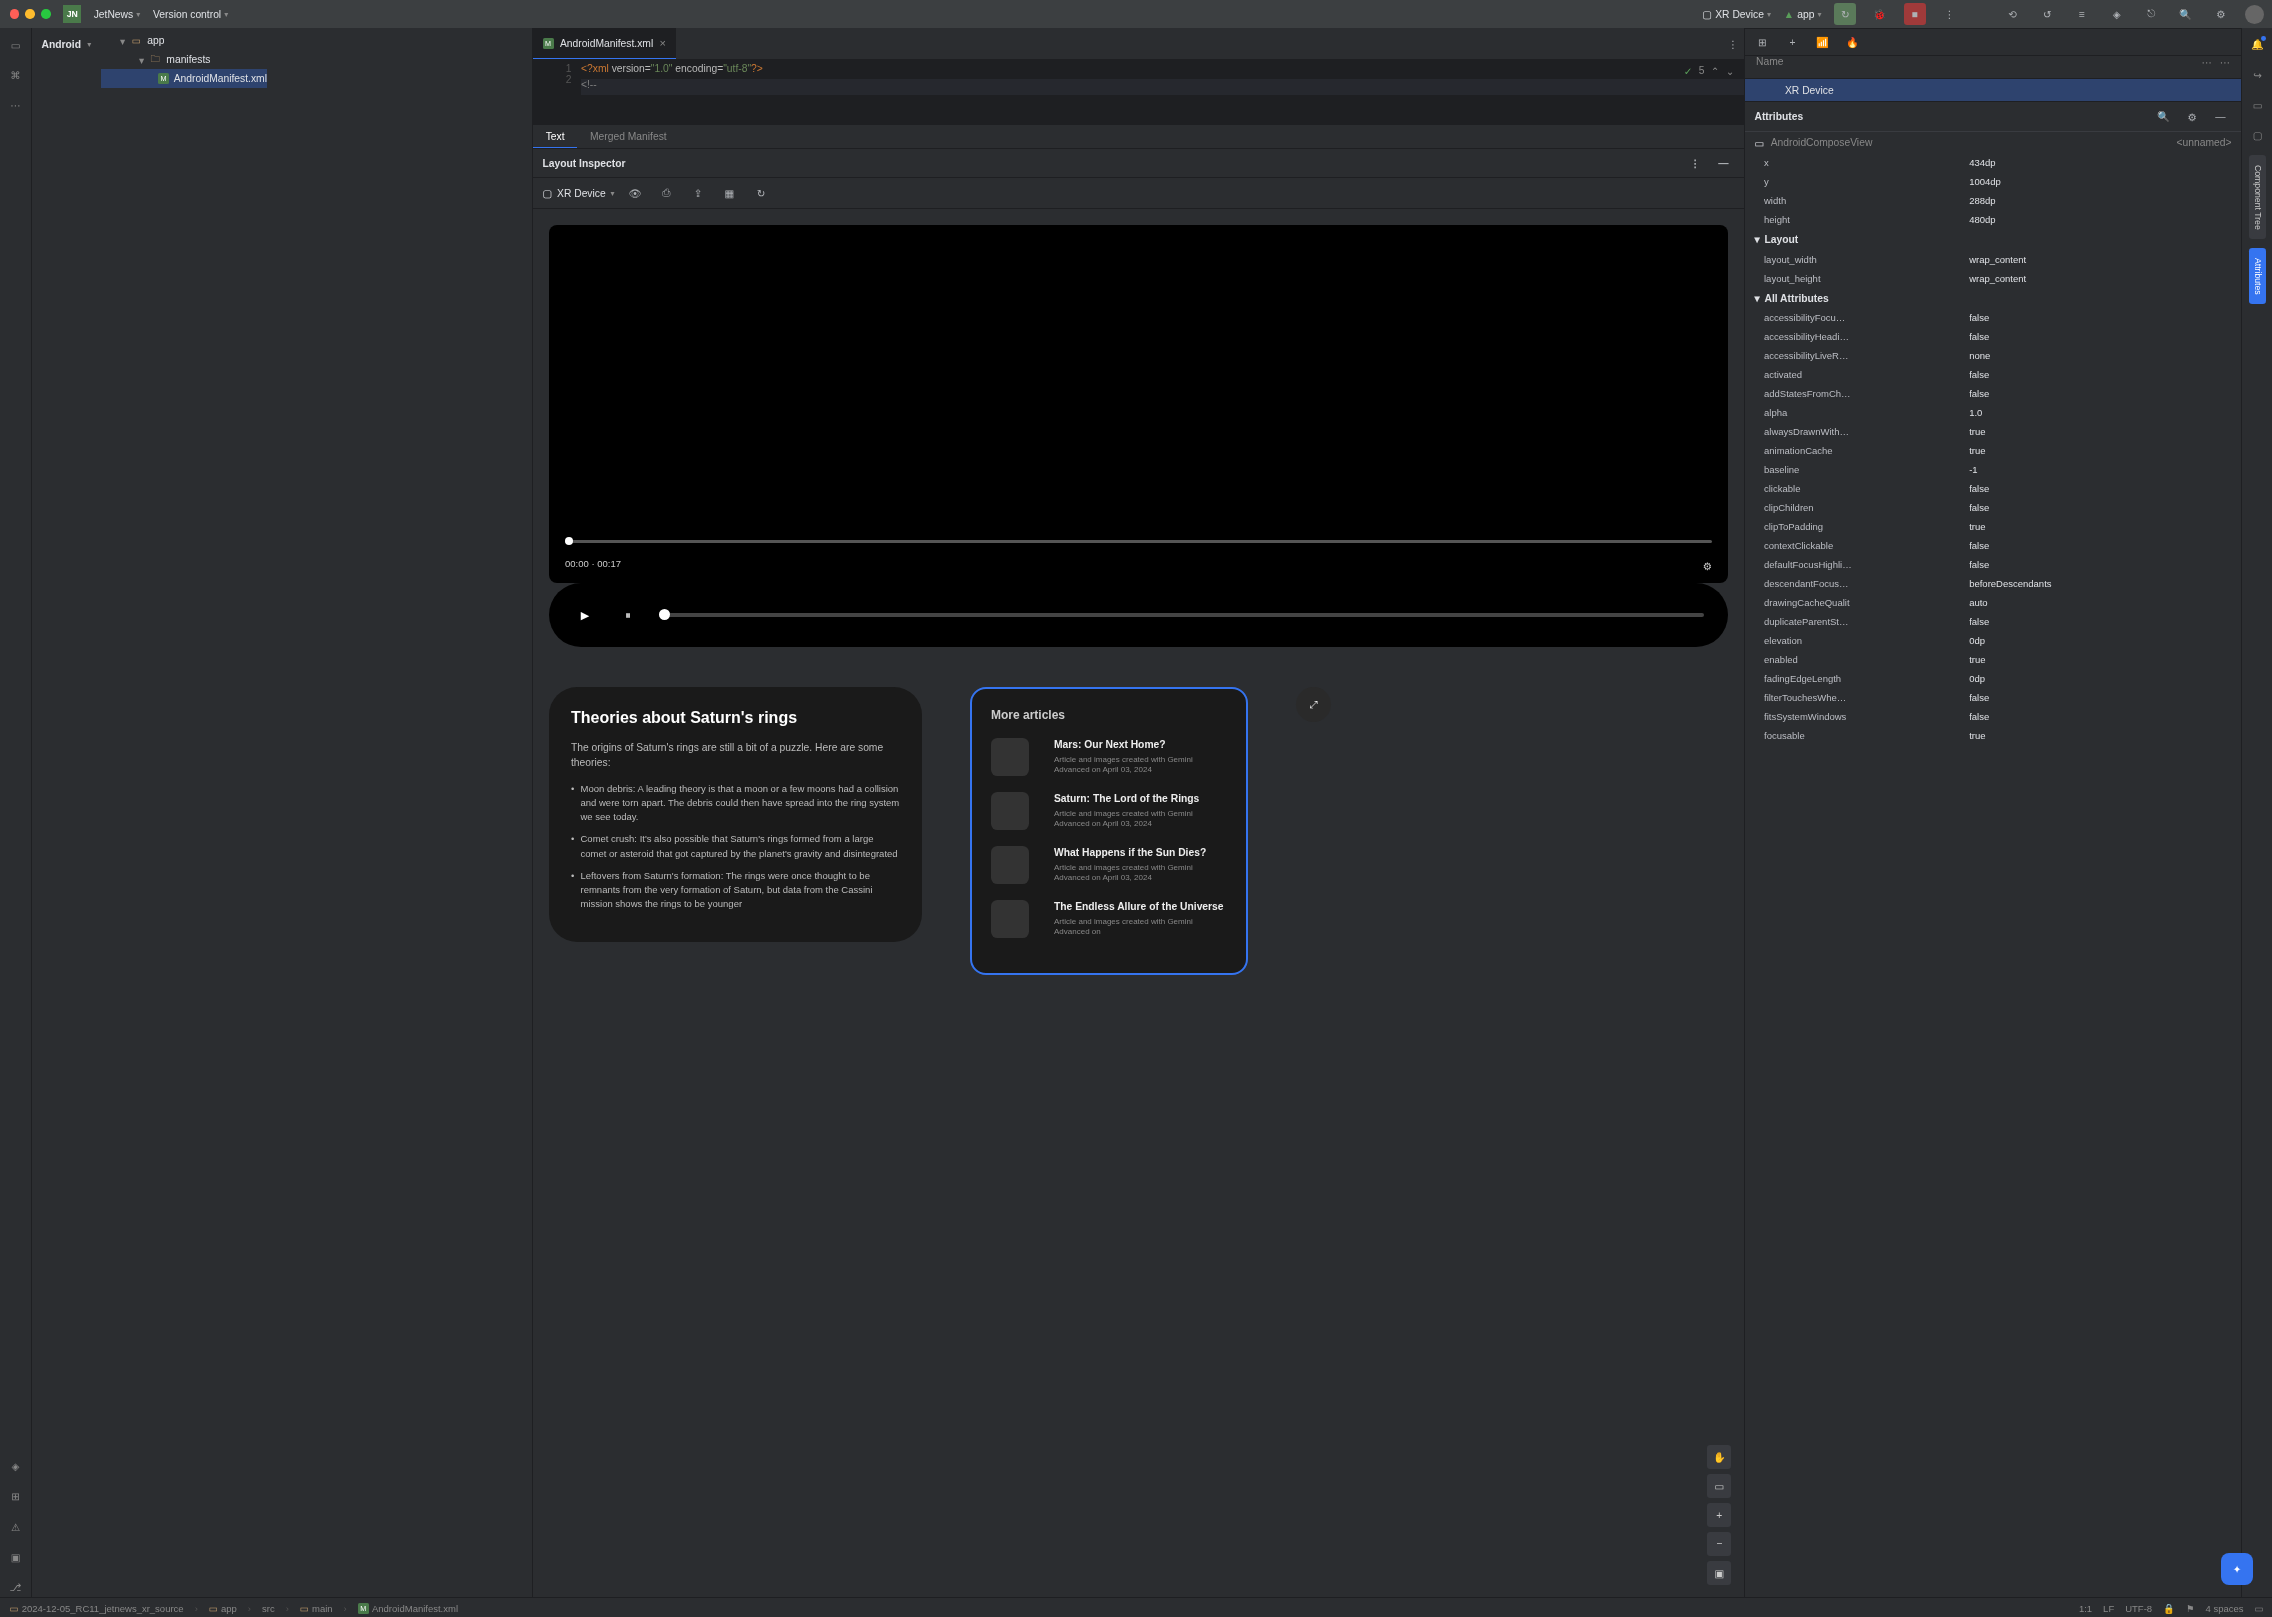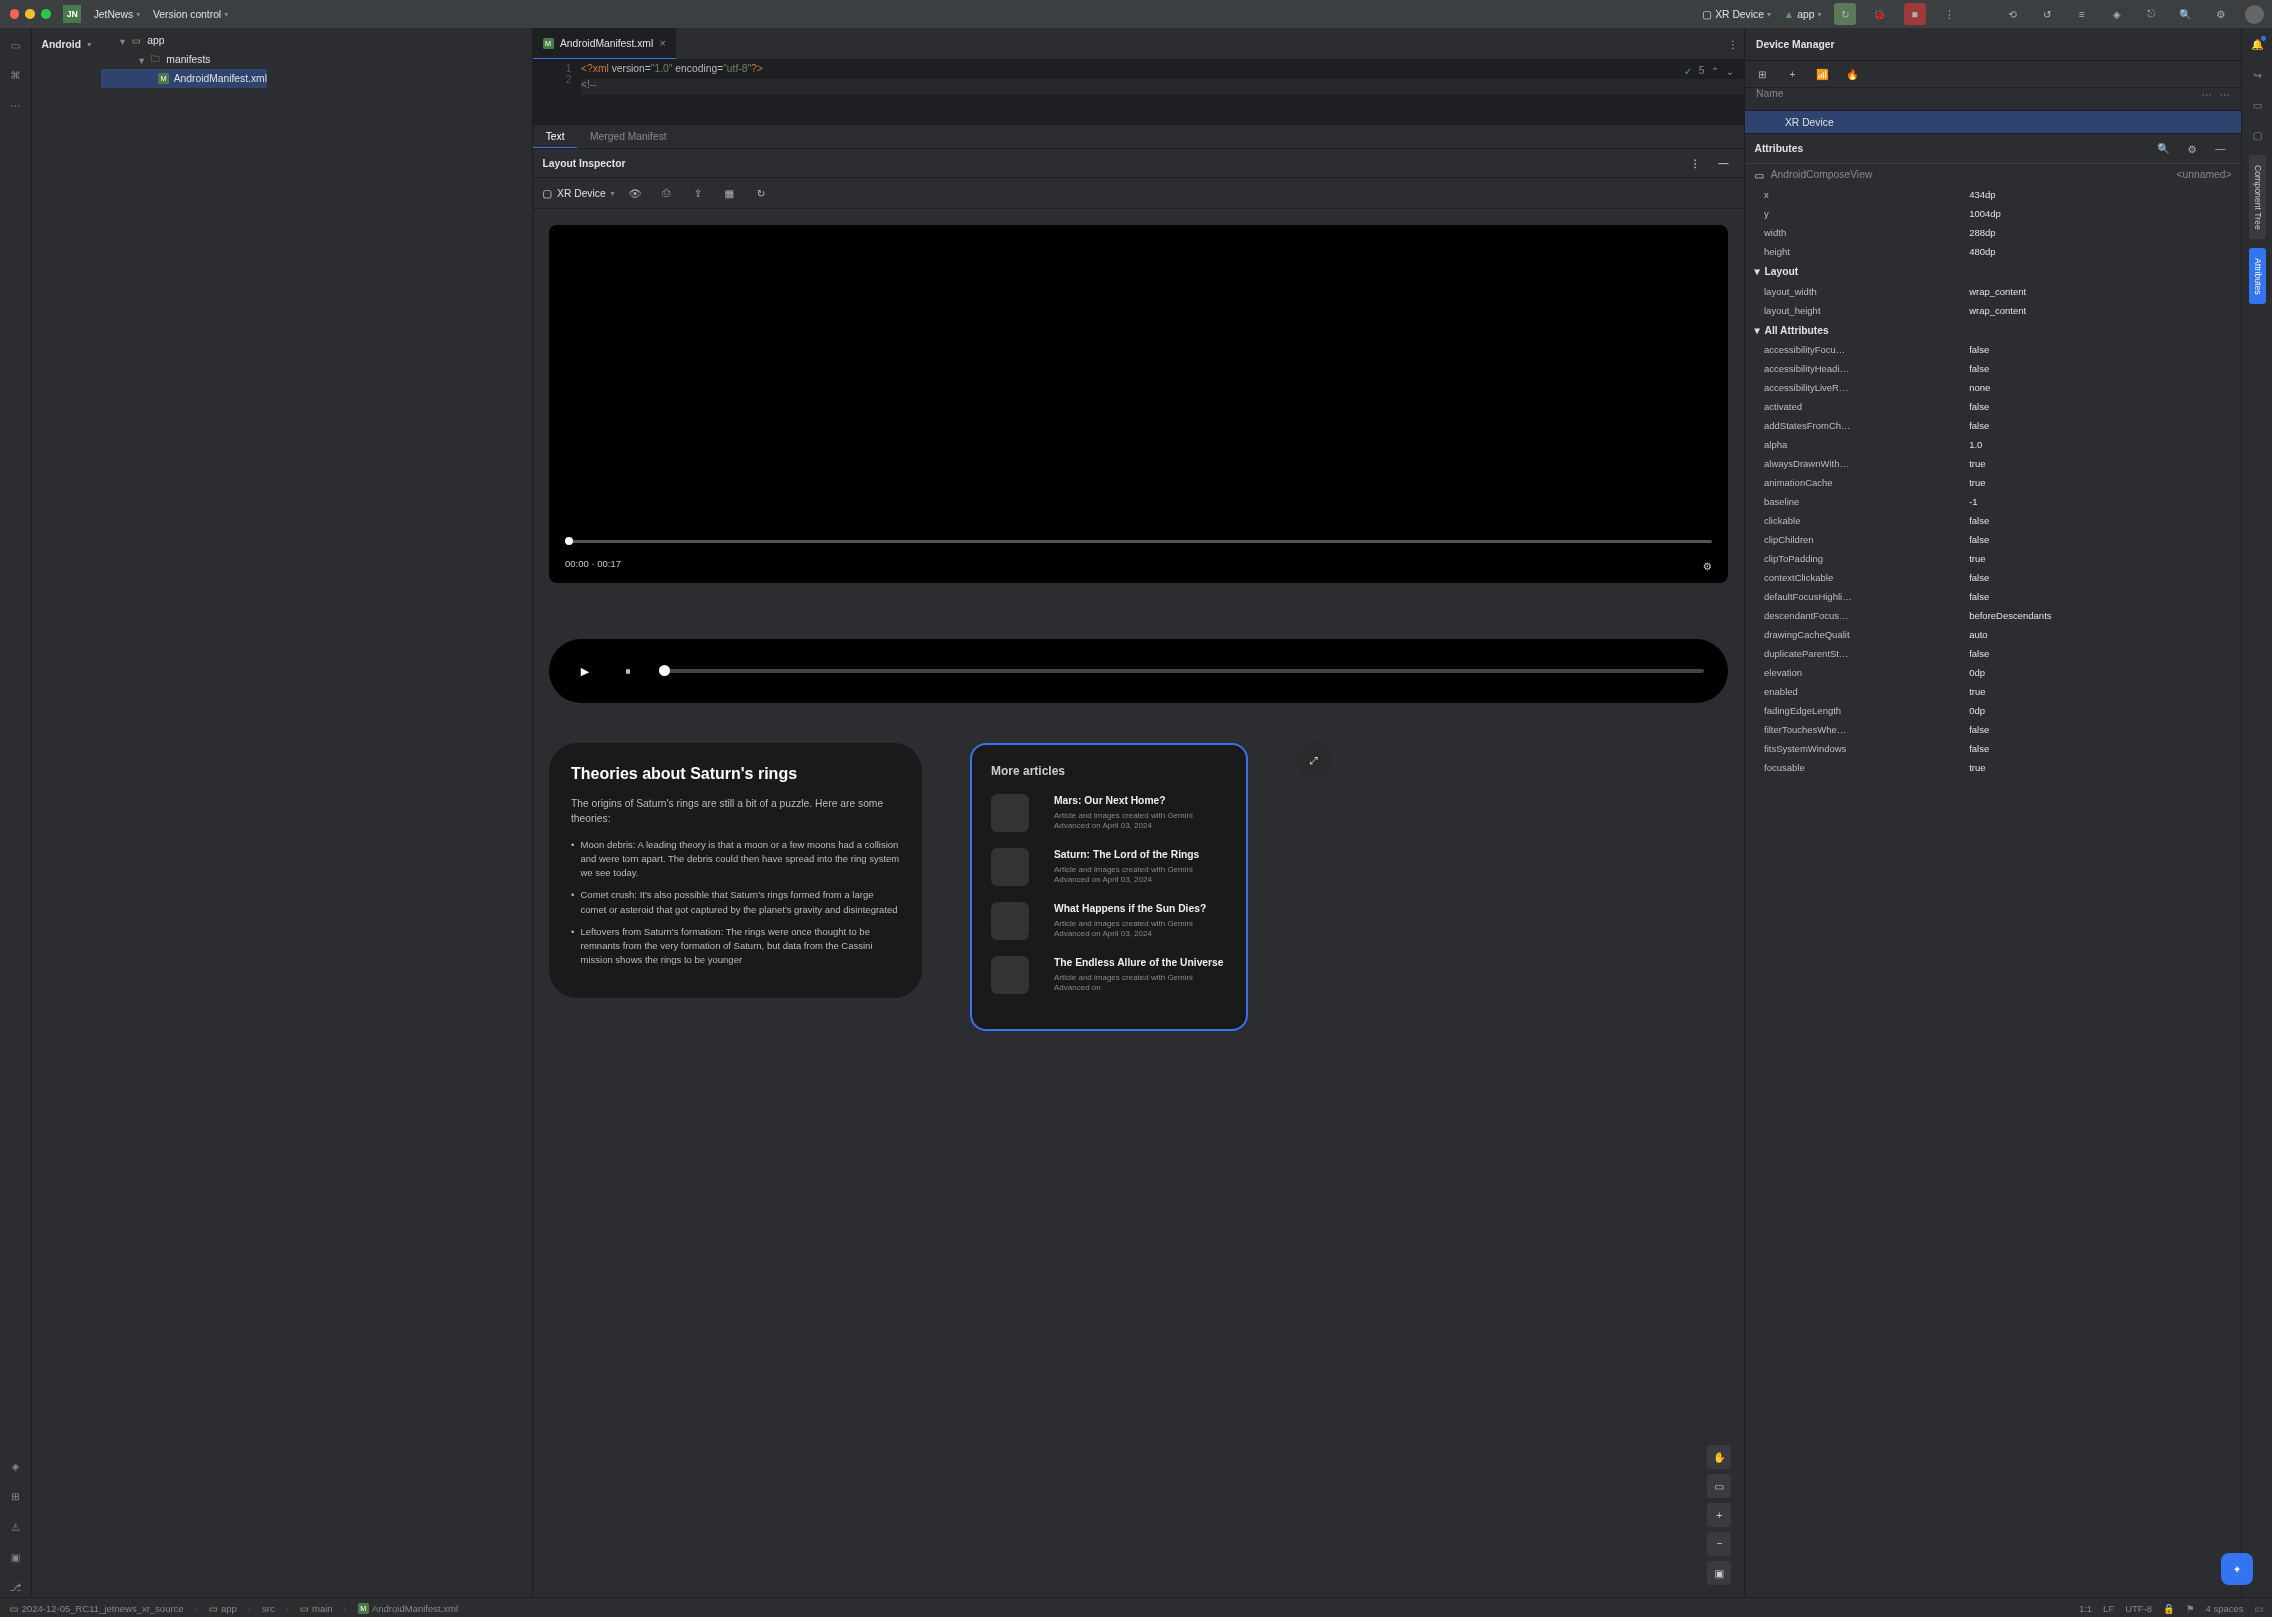--- a/index.html
+++ b/index.html
@@ -49,21 +49,21 @@
 .editor-status { position: absolute; right: 9.5px; top: 4.8px; display: flex; align-items: center; gap: 6.4px; color: #888; }
 .editor-status .check-icon { color: #5a9e5a; }
 .editor-subtabs { background: #2b2d30; height: 24px; display: flex; border-top: 0.8px solid #1e1f22; }
 .subtab { padding: 0 12.7px; display: flex; align-items: center; cursor: pointer; color: #888; }
 .subtab.active { color: #fff; border-bottom: 1.6px solid #3574f0; }
 .inspector-header { height: 29px; display: flex; align-items: center; padding: 0 9.5px; font-weight: 600; border-top: 0.8px solid #1e1f22; }
 .inspector-toolbar { height: 32px; display: flex; align-items: center; padding: 0 9.5px; gap: 9.5px; border-top: 0.8px solid #1e1f22; border-bottom: 0.8px solid #1e1f22; }
 .device-dropdown { display: flex; align-items: center; gap: 4.8px; cursor: pointer; }
 .inspector-canvas { flex: 1; background: #2b2d30; display: flex; align-items: flex-start; justify-content: center; padding: 16px; position: relative; overflow: hidden; }
 .canvas-wrap { width: 1383px; transform-origin: top center; }
-.video-card { background: #000; border-radius: 8px; height: 358px; position: relative; margin-bottom: 56px; }
+.video-card { background: #000; border-radius: 8px; height: 358px; position: relative; }
 .video-timeline { position: absolute; bottom: 40px; left: 16px; right: 16px; height: 3.2px; background: #555; border-radius: 1.6px; }
 .video-timeline::before { content: ''; position: absolute; left: 0; width: 8px; height: 8px; background: #fff; border-radius: 50%; top: -2.4px; }
 .video-time { position: absolute; bottom: 14.3px; left: 16px; color: #ccc; font-size: 9.5px; }
 .video-gear { position: absolute; bottom: 11px; right: 16px; color: #ccc; }
 .audio-card { background: #000; border-radius: 32px; height: 64px; display: flex; align-items: center; padding: 0 24px; gap: 19px; margin-bottom: 40px; }
 .audio-btn { width: 24px; height: 24px; display: flex; align-items: center; justify-content: center; color: #fff; cursor: pointer; font-size: 11px; }
 .audio-track { flex: 1; height: 4.8px; background: #444; border-radius: 2.4px; position: relative; }
 .audio-track::before { content: ''; position: absolute; left: 0; width: 11px; height: 11px; background: #fff; border-radius: 50%; top: -3.2px; }
 .articles-row { display: flex; gap: 48px; align-items: flex-start; }
 .article-card { background: #1a1a1a; border-radius: 28px; padding: 22px; width: 373px; color: #ddd; }
@@ -305,23 +305,20 @@
         <div class="canvas-ctrl-btn">✋</div>
         <div class="canvas-ctrl-btn">▭</div>
         <div class="canvas-ctrl-btn">+</div>
         <div class="canvas-ctrl-btn">−</div>
         <div class="canvas-ctrl-btn">▣</div>
       </div>
     </div>
   </div>
 
   <div class="right-col">
-    <div class="dm-header">
-      <span>Device Manager</span>
-    </div>
     <div class="dm-toolbar">
       <span class="toolbar-icon">⊞</span>
       <span class="toolbar-icon">+</span>
       <span class="toolbar-icon">📶</span>
       <span class="toolbar-icon" style="color:#f5820d">🔥</span>
     </div>
     <div class="dm-table-header">
       <span>Name</span>
       <span>⋯</span>
       <span style="width:8px"></span>

